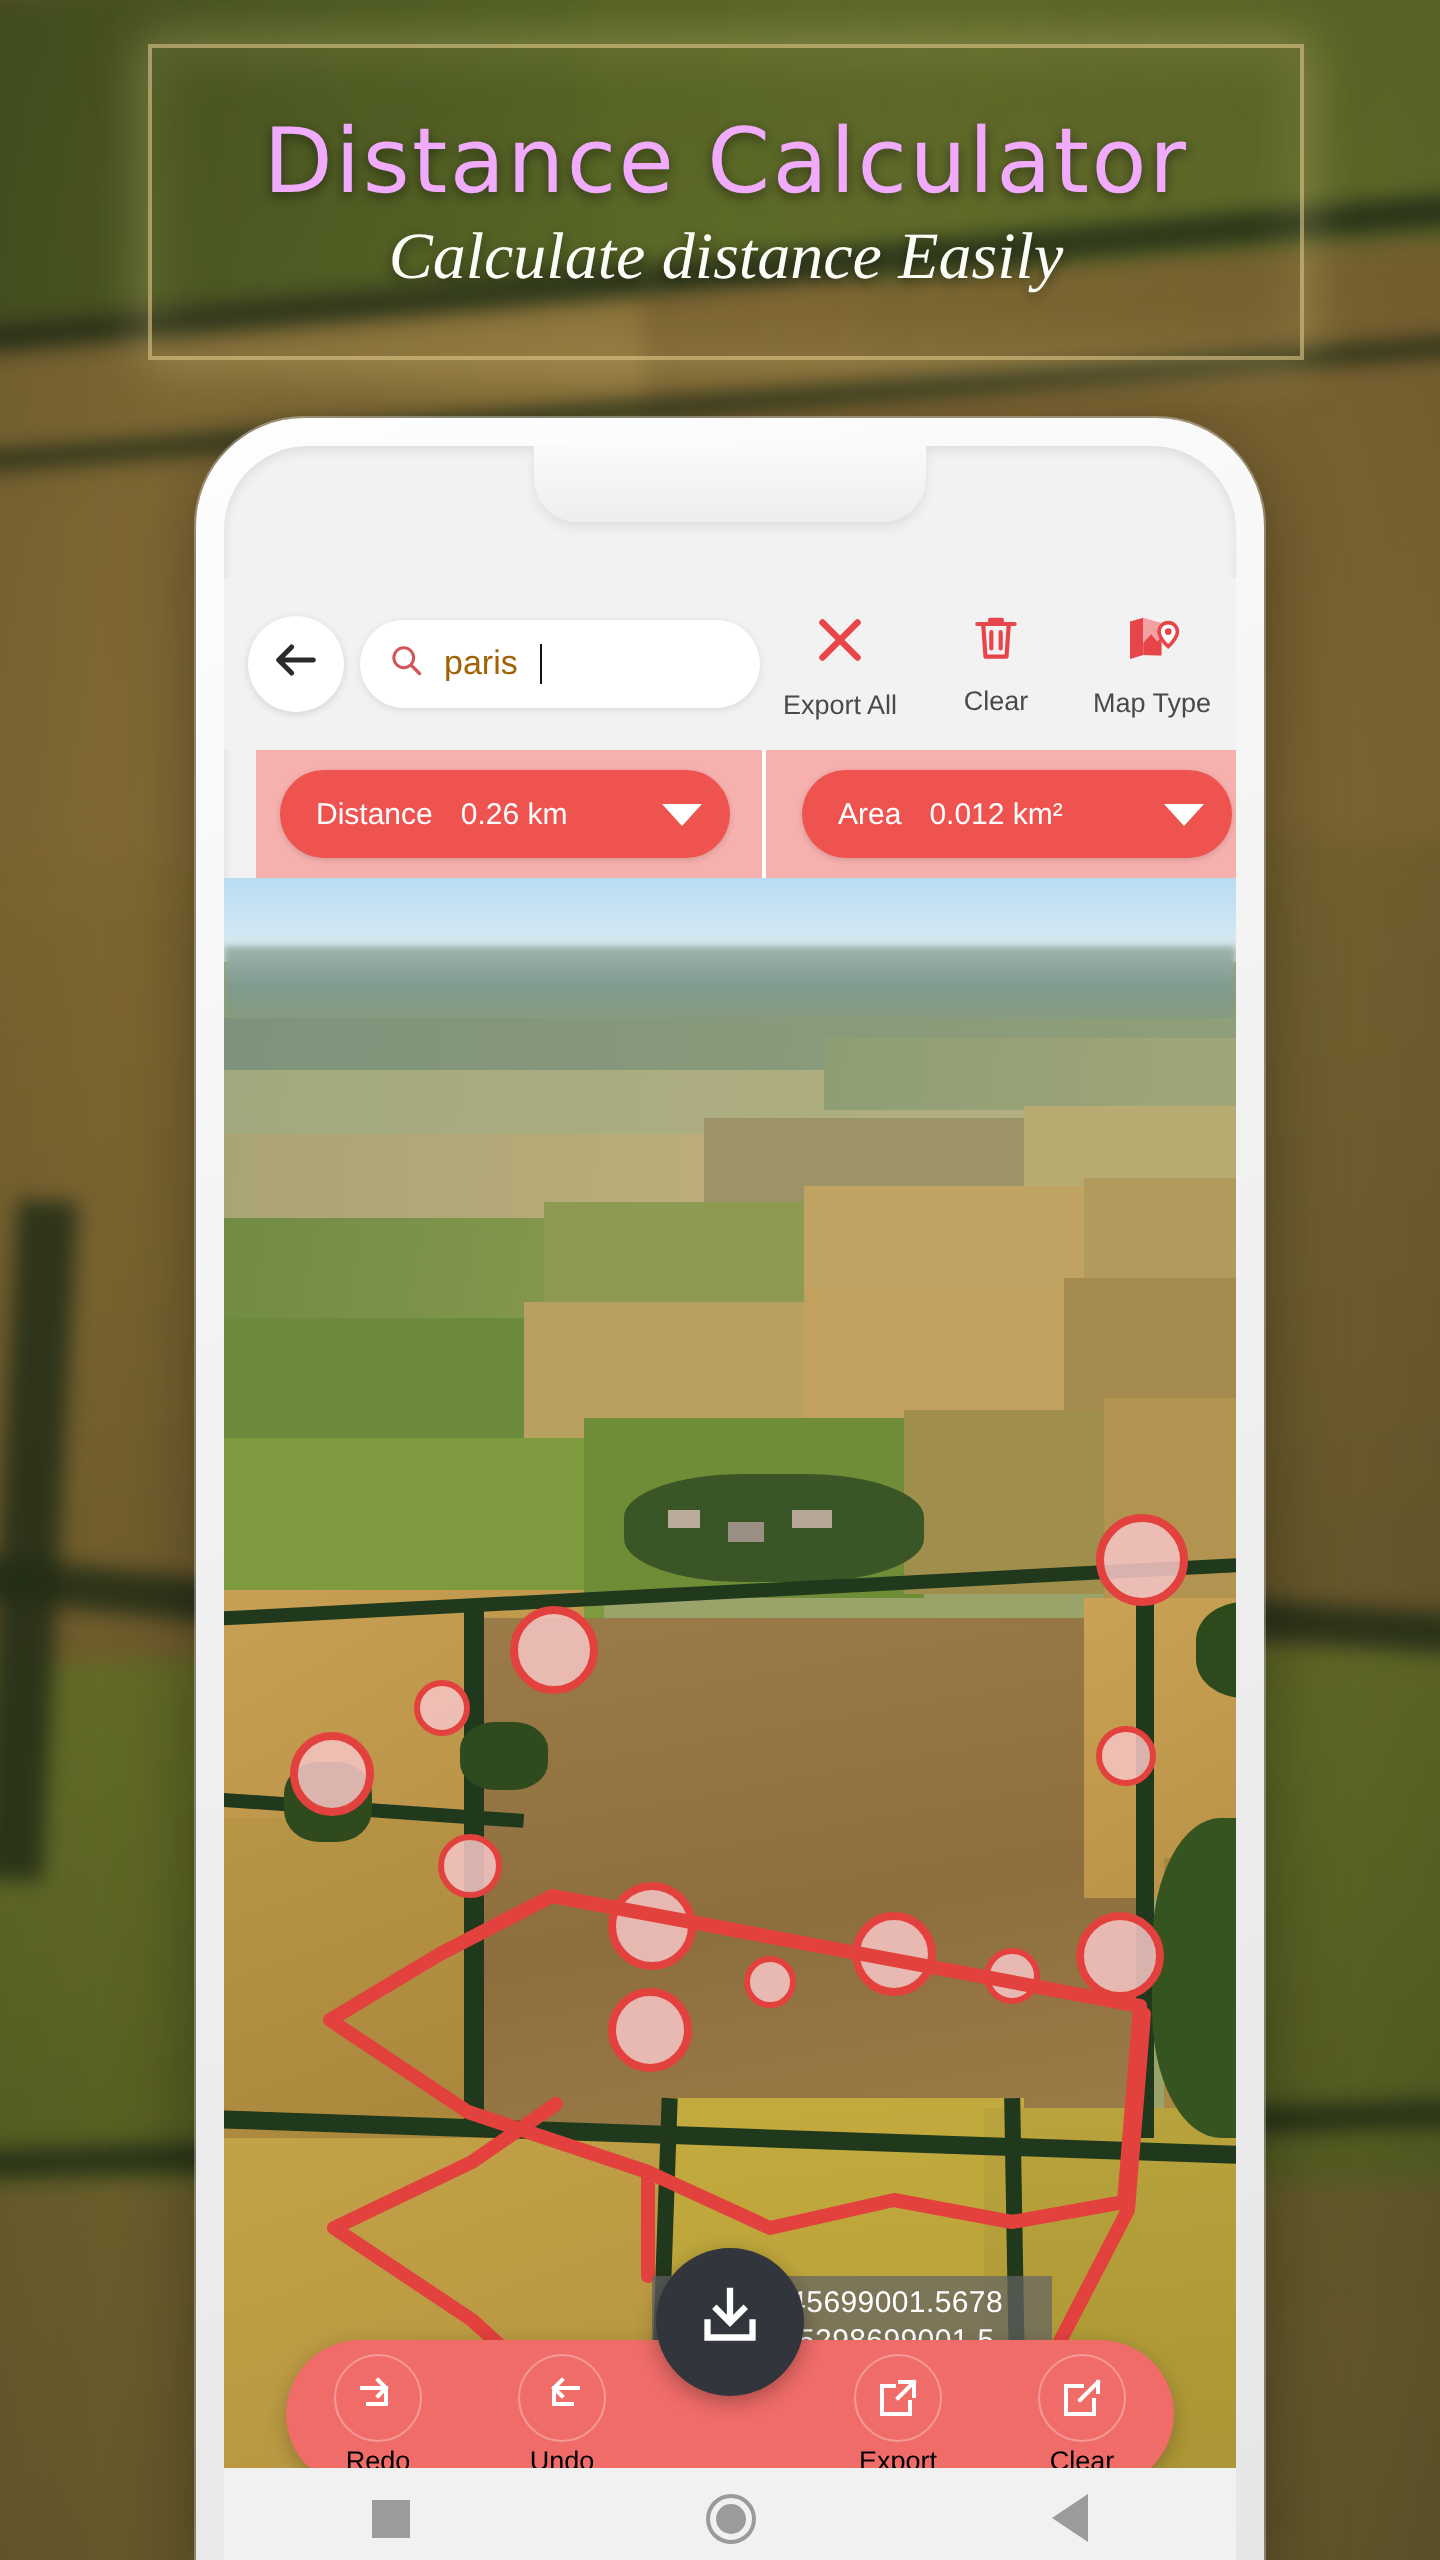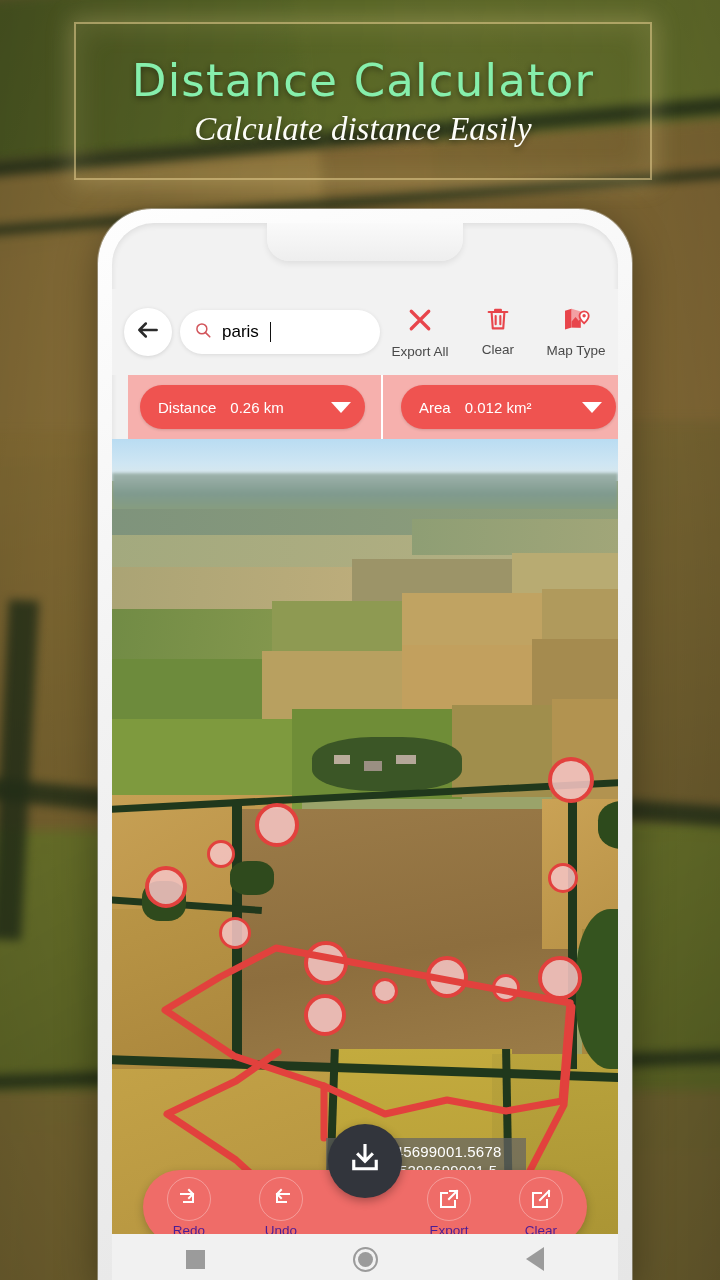--- a/index.html
+++ b/index.html
@@ -70,21 +70,21 @@
     border: 2px solid rgba(226,204,140,.62);
     box-shadow: 0 0 22px 4px rgba(240,222,150,.26), inset 0 0 26px 6px rgba(240,222,150,.12);
     display: flex; flex-direction: column;
     align-items: center; justify-content: center;
     gap: 4px;
     pointer-events: none;
   }
   #app-title {
     font-size: 45px;
     letter-spacing: 1.2px;
-    color: #86efac;
+    color: #f0abfc;
     font-weight: 400;
     text-shadow: 0 2px 6px rgba(0,0,0,.45);
     font-family: "DejaVu Sans", sans-serif;
   }
   #app-subtitle {
     font-size: 33px;
     color: #fdfdf8;
     font-style: italic;
     font-weight: 400;
     font-family: "Liberation Serif", serif;
@@ -144,21 +144,21 @@
     background: #fff;
     border-radius: 22px;
     display: flex; align-items: center;
     padding: 0 14px;
     gap: 10px;
     box-shadow: 0 1px 4px rgba(0,0,0,.1);
     max-width: 200px;
   }
   #search-value {
     font-size: 17px;
-    color: #000000;
+    color: #a16207;
     white-space: nowrap;
   }
   .caret {
     display:inline-block;
     width:1.5px; height:20px;
     background:#111;
     margin-left:1px;
     vertical-align:-4px;
   }
   .bar-actions {
@@ -300,21 +300,21 @@
     display: flex; flex-direction: column;
     align-items: center; gap: 2px;
     color: #fff;
   }
   .tool-ring {
     width: 44px; height: 44px;
     border-radius: 50%;
     border: 1.5px solid rgba(255,255,255,.32);
     display: flex; align-items: center; justify-content: center;
   }
-  .tool-item .lbl { font-size: 13.5px; color: #4c1d95; }
+  .tool-item .lbl { font-size: 13.5px; color: #000000; }
   .tool-spacer { flex: 0 0 76px; }
 
   #fab-download {
     position: absolute;
     left: 50%; bottom: 86px;
     transform: translateX(-50%);
     width: 74px; height: 74px;
     background: #32353c;
     border-radius: 50%;
     display: flex; align-items: center; justify-content: center;

